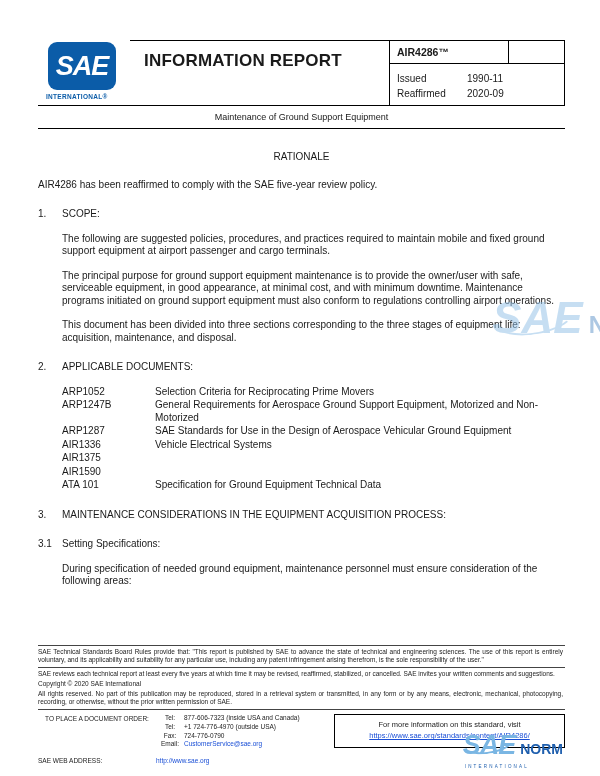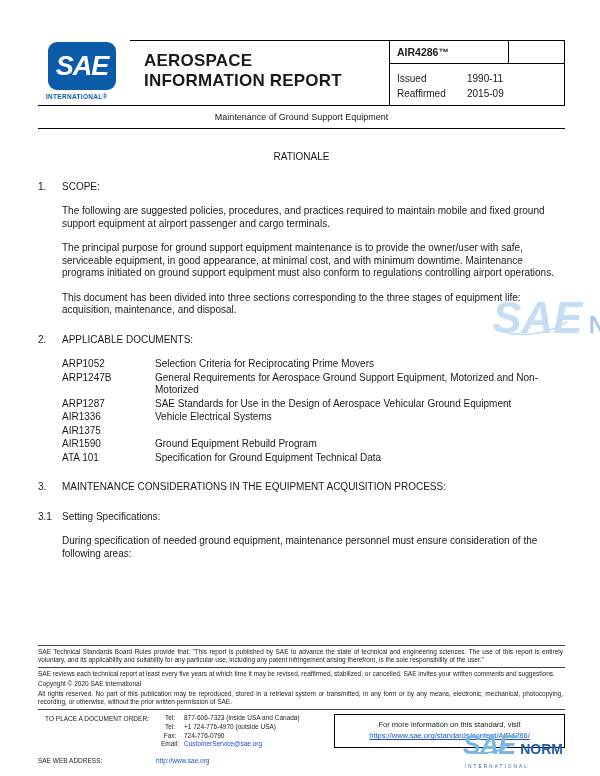--- a/index.html
+++ b/index.html
@@ -93,45 +93,45 @@
 
   <div class="hdr-top">
     <div class="logo-cell">
       <div class="logo-box">
         <span class="logo-sae">SAE</span>
       </div>
       <div class="logo-intl">INTERNATIONAL®</div>
     </div>
     <div class="hdr-main">
       <div class="title-cell">
-        <div>AEROSPACE</div>
         <div>INFORMATION REPORT</div>
       </div>
       <div class="doc-cell">
         <div class="doc-num-row">
           <div class="doc-num">AIR4286™</div>
           <div class="doc-rev"></div>
         </div>
         <div class="dates">
           <div class="date-row">
             <span class="date-label">Issued</span>
             <span>1990-11</span>
           </div>
           <div class="date-row">
             <span class="date-label">Reaffirmed</span>
-            <span>2015-09</span>
+            <span>2020-09</span>
           </div>
         </div>
       </div>
     </div>
   </div>
   <div class="subtitle-bar">Maintenance of Ground Support Equipment</div>
 
   <div class="main">
     <div class="rationale-h">RATIONALE</div>
+    <div class="rationale-t">AIR4286 has been reaffirmed to comply with the SAE five-year review policy.</div>
 
     <div class="sec">
       <span class="sec-num">1.</span>
       <span>SCOPE:</span>
     </div>
     <p class="para">The following are suggested policies, procedures, and practices required to maintain mobile and fixed ground support equipment at airport passenger and cargo terminals.</p>
     <p class="para">The principal purpose for ground support equipment maintenance is to provide the owner/user with safe, serviceable equipment, in good appearance, at minimal cost, and with minimum downtime. Maintenance programs initiated on ground support equipment must also conform to regulations controlling airport operations.</p>
     <p class="para">This document has been divided into three sections corresponding to the three stages of equipment life: acquisition, maintenance, and disposal.</p>
 
     <div class="sec">
@@ -153,21 +153,20 @@
       </div>
       <div class="ref-row">
         <span class="ref-code">AIR1336</span>
         <span class="ref-title">Vehicle Electrical Systems</span>
       </div>
       <div class="ref-row">
         <span class="ref-code">AIR1375</span>
       </div>
       <div class="ref-row">
         <span class="ref-code">AIR1590</span>
-        <span class="ref-title">Ground Equipment Rebuild Program</span>
       </div>
       <div class="ref-row">
         <span class="ref-code">ATA 101</span>
         <span class="ref-title">Specification for Ground Equipment Technical Data</span>
       </div>
     </div>
 
     <div class="sec">
       <span class="sec-num">3.</span>
       <span>MAINTENANCE CONSIDERATIONS IN THE EQUIPMENT ACQUISITION PROCESS:</span>

